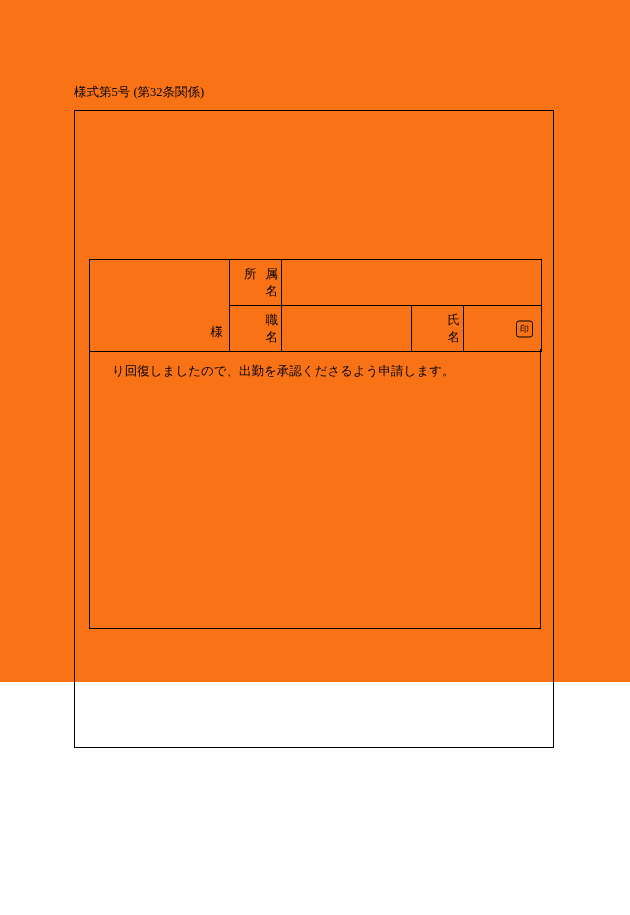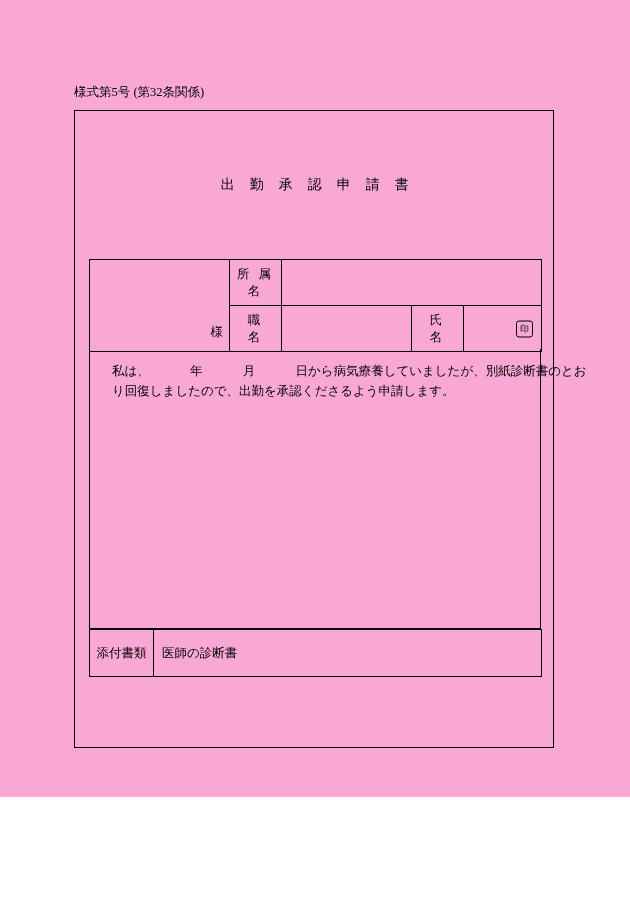--- a/index.html
+++ b/index.html
@@ -14,22 +14,22 @@
     font-family: "Liberation Serif", "DejaVu Serif", serif;
     color: #000000;
     overflow: hidden;
   }
 
   .page {
     position: absolute;
     left: 0;
     top: 0;
     width: 630px;
-    height: 797px;
-    background: #f9a8d4;
+    height: 682px;
+    background: #f97316;
   }
 
   
   .form-number {
     position: absolute;
     left: 74px;
     top: 84px;
     font-size: 12.5px;
     letter-spacing: 0px;
     white-space: nowrap;
@@ -91,21 +91,21 @@
     position: relative;
   }
   .sama {
     position: absolute;
     right: 6px;
     bottom: 10px;
     font-size: 12.5px;
   }
 
   .lbl {
-    text-align: center;
+    text-align: right;
     font-size: 12.5px;
     letter-spacing: 3px;
     padding: 0 3px;
   }
   .row-dept td { height: 45px; }
   .row-post td { height: 45px; }
 
   .cell-seal {
     position: relative;
   }
@@ -175,21 +175,20 @@
 </style>
 </head>
 <body>
 
 <div class="page">
 
   <div class="form-number">様式第5号 (第32条関係)</div>
 
   <div class="outer-frame">
 
-    <div class="doc-title">出　勤　承　認　申　請　書</div>
 
 
     <table class="main-table">
       <colgroup>
         <col style="width:140px">
         <col style="width:52px">
         <col style="width:130px">
         <col style="width:52px">
         <col style="width:78px">
       </colgroup>
@@ -206,39 +205,18 @@
         <td></td>
         <td class="lbl">氏　 名</td>
         <td class="cell-seal">
           <span class="seal">印</span>
         </td>
       </tr>
     </tbody>
       </table>
 
     <div class="body-box">
-      <div class="body-line1">
-        <span>私は、</span>
-        <span class="g"></span>
-        <span>年</span>
-        <span class="g"></span>
-        <span>月</span>
-        <span class="g"></span>
-        <span>日から病気療養していましたが、別紙診断書のとお</span>
-      </div>
       <div class="body-line2">り回復しましたので、出勤を承認くださるよう申請します。</div>
     </div>
 
-    <table class="attach-table">
-      <colgroup>
-        <col style="width:64px">
-        <col style="width:388px">
-      </colgroup>
-      <tbody>
-          <tr>
-        <td class="attach-label">添付書類</td>
-        <td>医師の診断書</td>
-      </tr>
-    </tbody>
-      </table>
 
   </div>
 </div>
 
 </body></html>

